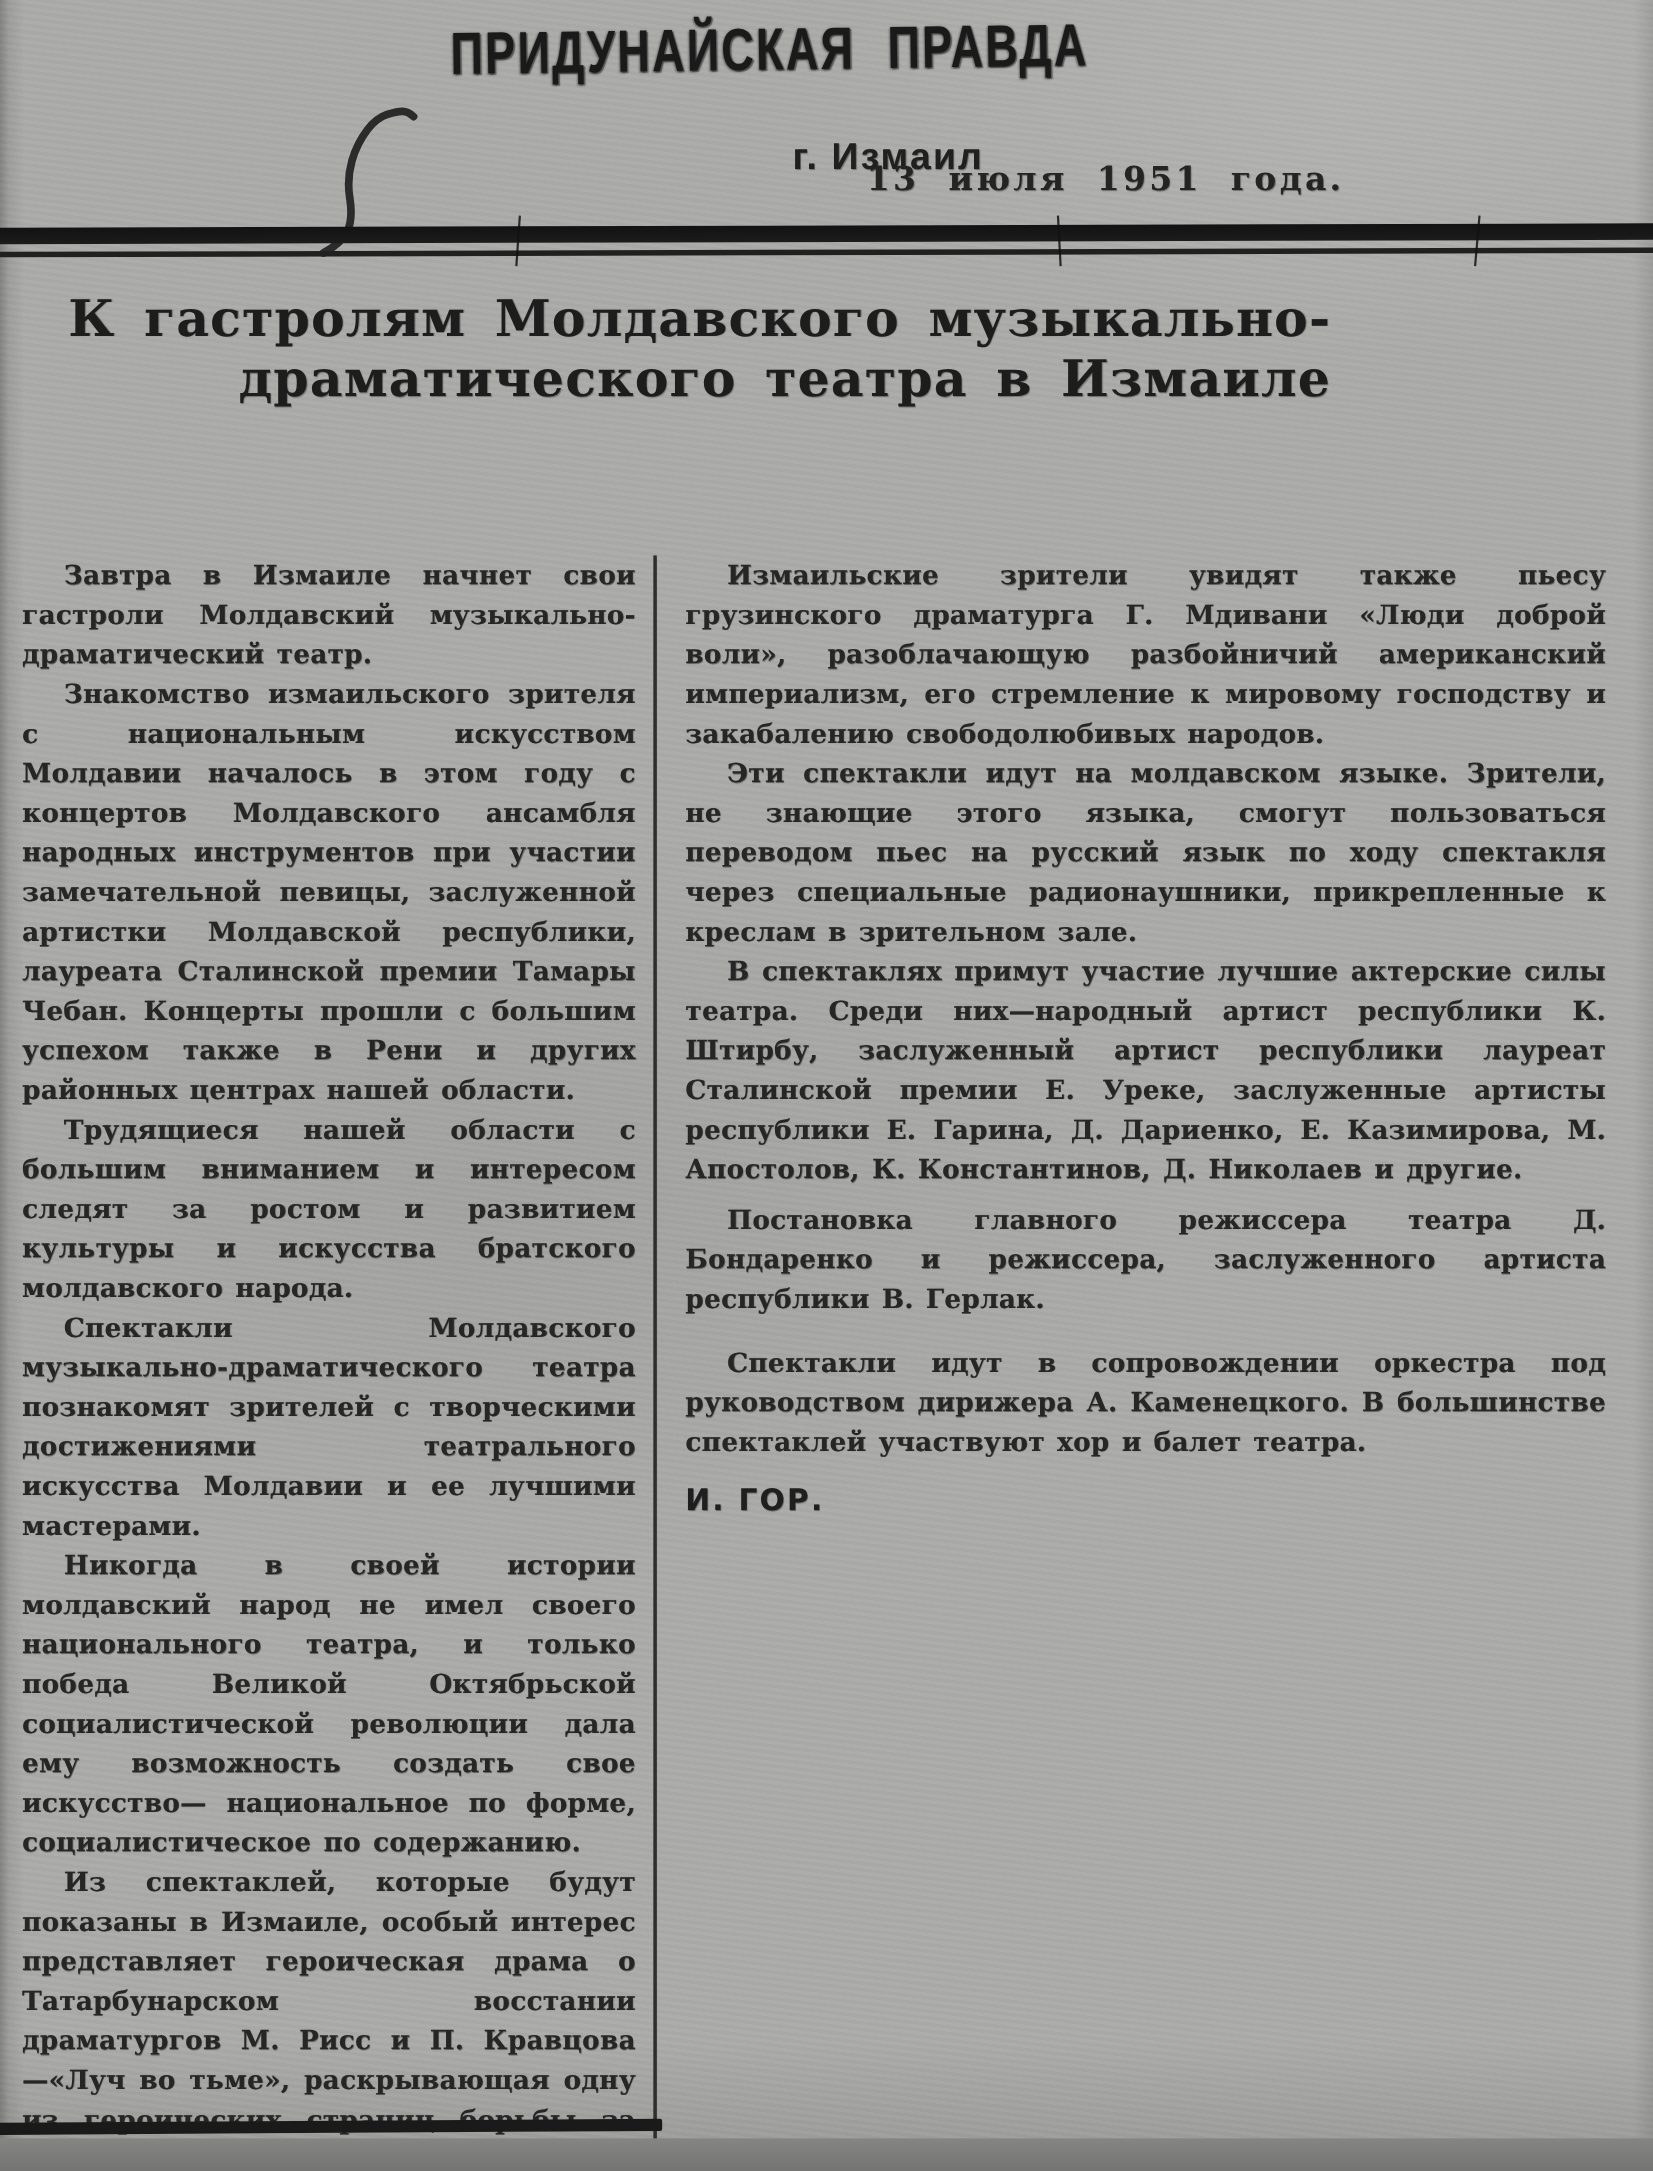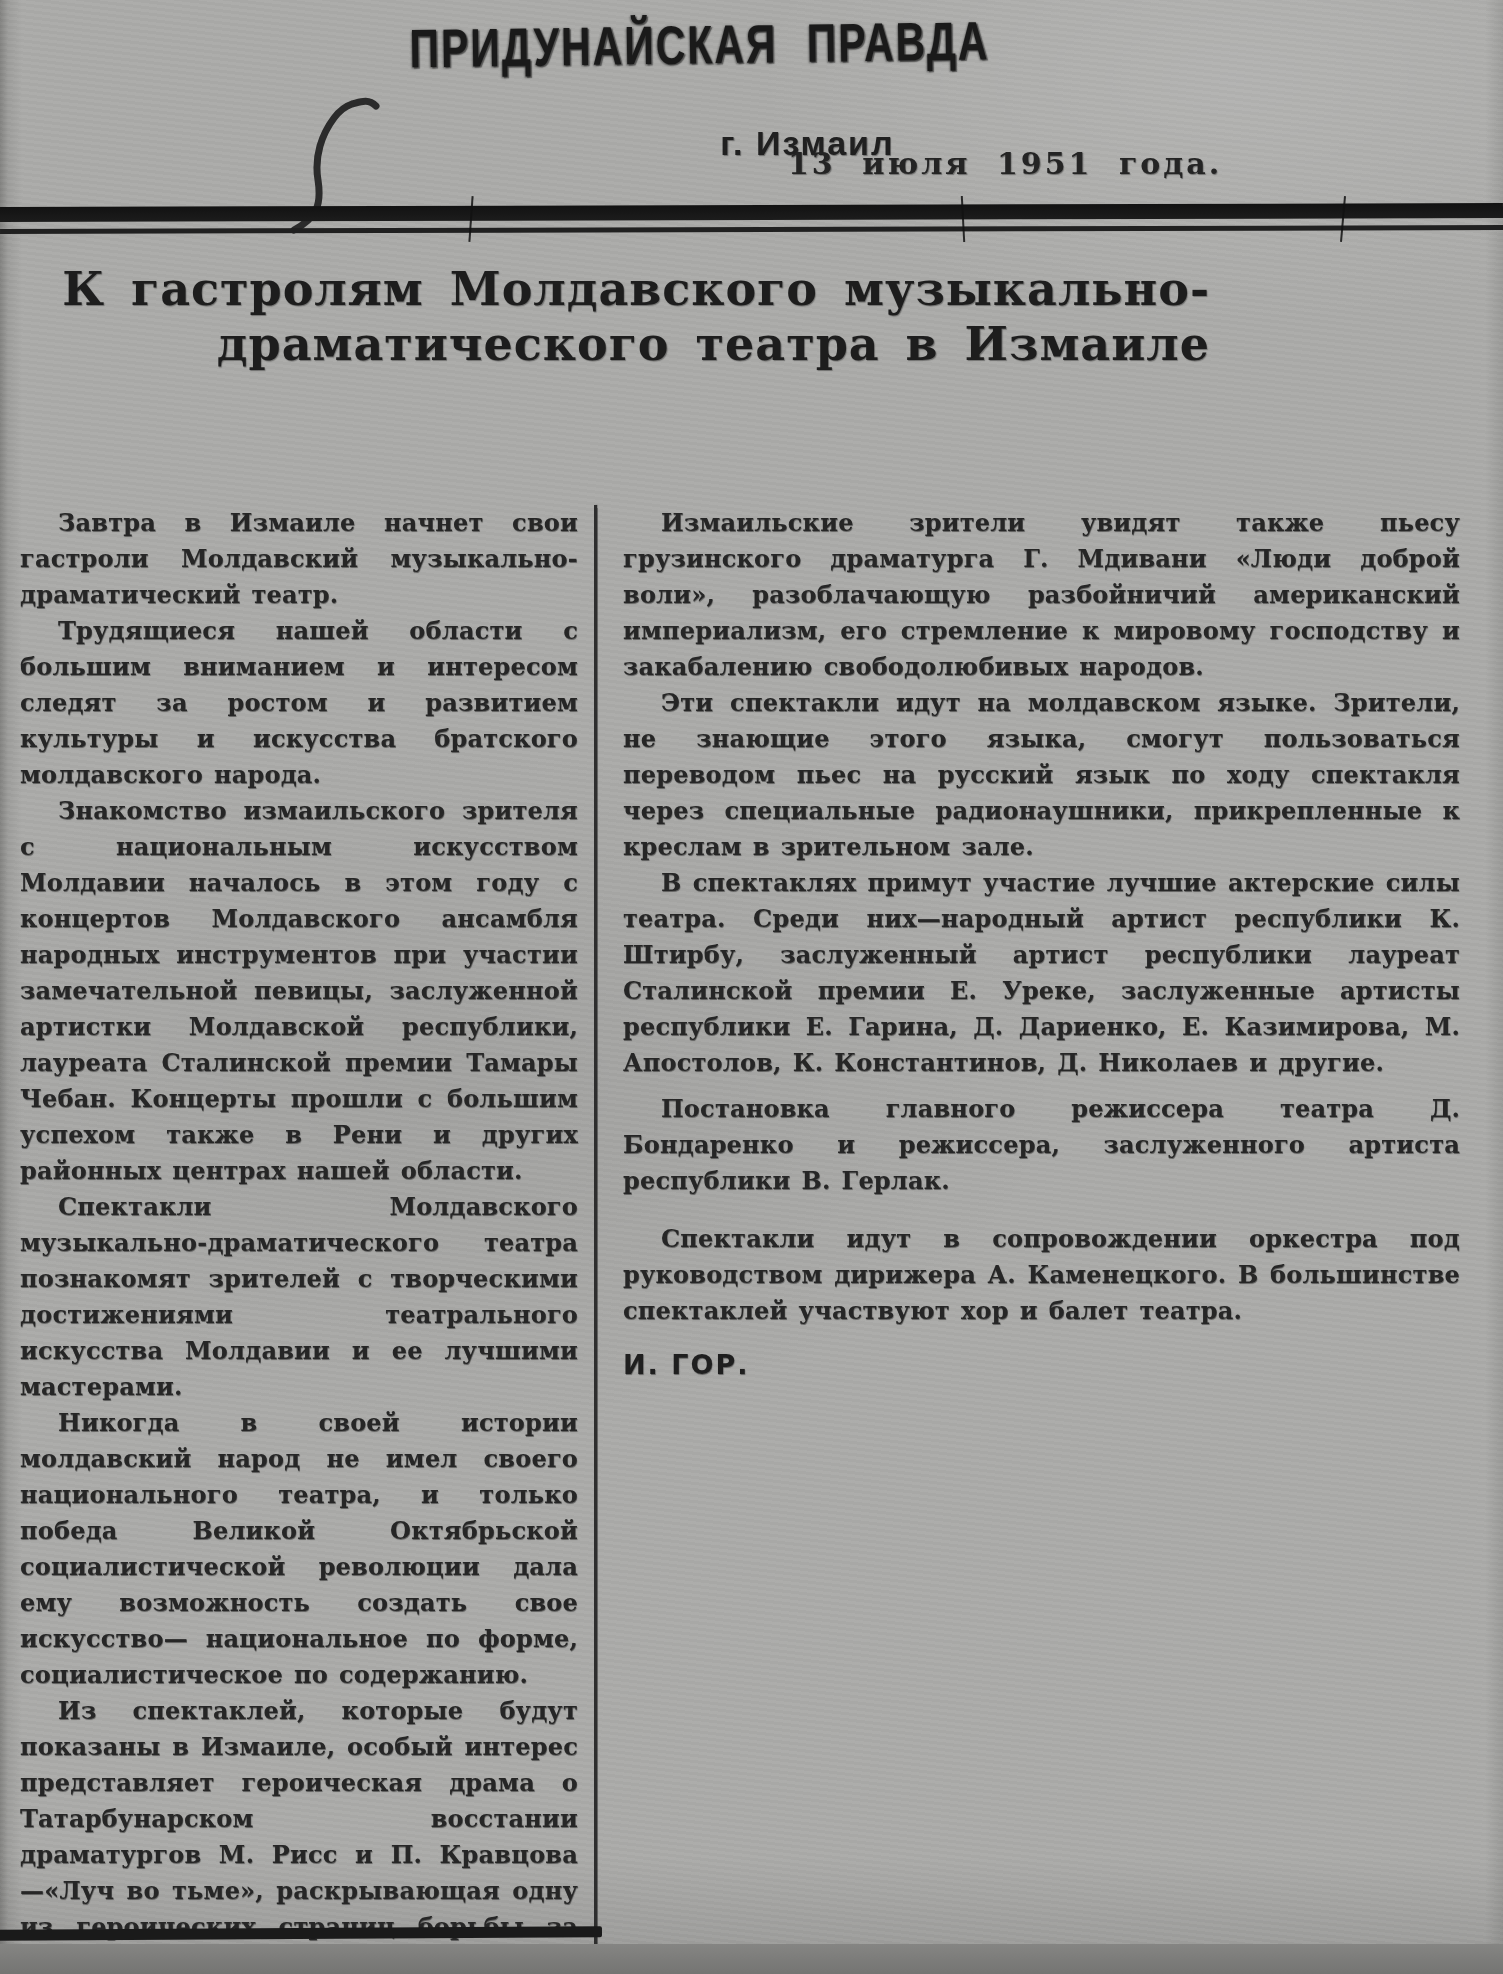--- a/index.html
+++ b/index.html
@@ -122,22 +122,22 @@
   <div class="stitch s3"></div>
 
   <div class="headline">
     <div class="line1">К гастролям Молдавского музыкально-</div>
     <div class="line2">драматического театра в Измаиле</div>
   </div>
 
   <div class="columns">
     <div class="col-left">
       <p>Завтра в Измаиле начнет свои гастроли Молдавский музыкально-драматический театр.</p>
+      <p>Знакомство измаильского зрителя с национальным искусством Молдавии началось в этом году с концертов Молдавского ансамбля народных инструментов при участии замечательной певицы, заслуженной артистки Молдавской республики, лауреата Сталинской премии Тамары Чебан. Концерты прошли с большим успехом также в Рени и других районных центрах нашей области.</p>
       <p>Трудящиеся нашей области с большим вниманием и интересом следят за ростом и развитием культуры и искусства братского молдавского народа.</p>
-      <p>Знакомство измаильского зрителя с национальным искусством Молдавии началось в этом году с концертов Молдавского ансамбля народных инструментов при участии замечательной певицы, заслуженной артистки Молдавской республики, лауреата Сталинской премии Тамары Чебан. Концерты прошли с большим успехом также в Рени и других районных центрах нашей области.</p>
       <p>Спектакли Молдавского музыкально-драматического театра познакомят зрителей с творческими достижениями театрального искусства Молдавии и ее лучшими мастерами.</p>
       <p>Никогда в своей истории молдавский народ не имел своего национального театра, и только победа Великой Октябрьской социалистической революции дала ему возможность создать свое искусство— национальное по форме, социалистическое по содержанию.</p>
       <p>Из спектаклей, которые будут показаны в Измаиле, особый интерес представляет героическая драма о Татарбунарском восстании драматургов М. Рисс и П. Кравцова—«Луч во тьме», раскрывающая одну из героических страниц борьбы за освобождение Бессарабии от иностранного гнета и воссоединение ее с Советским Союзом.</p>
     </div>
     <div class="col-divider"></div>
     <div class="col-right">
       <p>Измаильские зрители увидят также пьесу грузинского драматурга Г. Мдивани «Люди доброй воли», разоблачающую разбойничий американский империализм, его стремление к мировому господству и закабалению свободолюбивых народов.</p>
       <p>Эти спектакли идут на молдавском языке. Зрители, не знающие этого языка, смогут пользоваться переводом пьес на русский язык по ходу спектакля через специальные радионаушники, прикрепленные к креслам в зрительном зале.</p>
       <p>В спектаклях примут участие лучшие актерские силы театра. Среди них—народный артист республики К. Штирбу, заслуженный артист республики лауреат Сталинской премии Е. Уреке, заслуженные артисты республики Е. Гарина, Д. Дариенко, Е. Казимирова, М. Апостолов, К. Константинов, Д. Николаев и другие.</p>
       <p class="gap-sm">Постановка главного режиссера театра Д. Бондаренко и режиссера, заслуженного артиста республики В. Герлак.</p>

